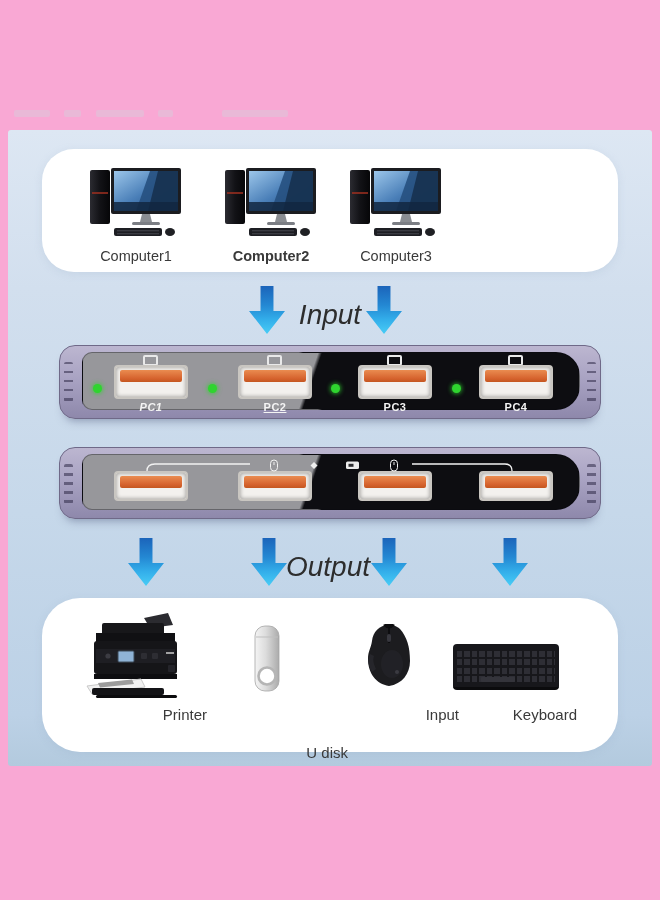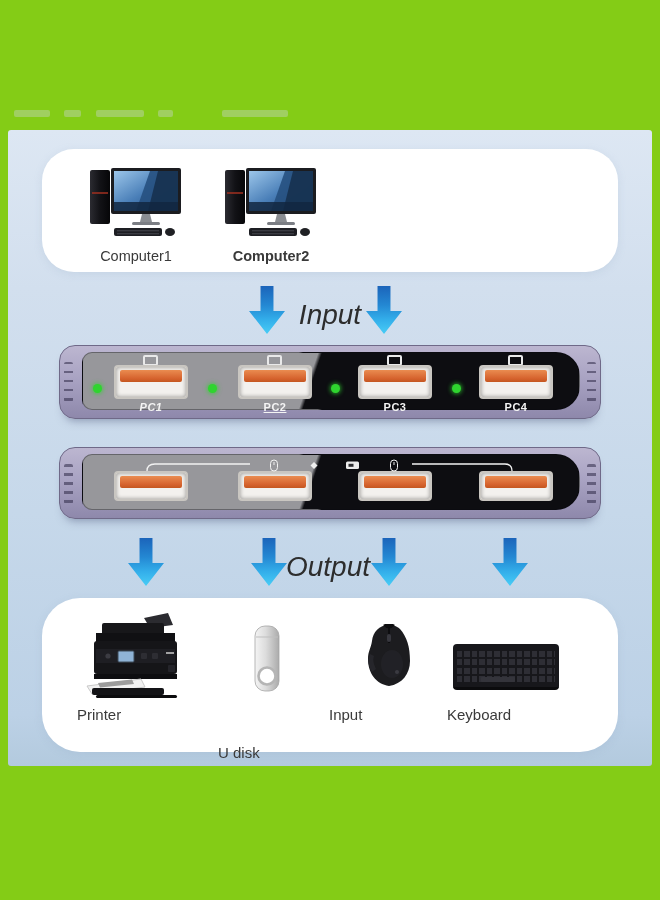--- a/index.html
+++ b/index.html
@@ -1,31 +1,31 @@
 <!DOCTYPE html>
 <html><head>
 <meta charset="utf-8">
 <style>
   html,body{margin:0;padding:0;background:#ffffff;}
-  .canvas{position:relative;width:660px;height:900px;background:#84cc16;font-family:"Liberation Sans",sans-serif;overflow:hidden;}
+  .canvas{position:relative;width:660px;height:900px;background:#f9a8d4;font-family:"Liberation Sans",sans-serif;overflow:hidden;}
 
   
   .smudge{position:absolute;height:7px;top:110px;background:#cfd6de;opacity:.38;border-radius:2px;}
 
   
   .blue-panel{position:absolute;left:8px;top:130px;width:644px;height:636px;border-radius:3px;
     background:linear-gradient(180deg,#dde7f3 0%,#d2dfee 25%,#c6d8ea 60%,#bcd1e6 92%,#b3cade 100%);}
 
   
   .card{position:absolute;left:42px;width:576px;background:#ffffff;border-radius:32px;
     box-shadow:0 2px 8px rgba(140,160,190,.18);}
   .card.computers{top:149px;height:123px;}
   .card.peripherals{top:598px;height:154px;border-radius:38px;}
 
-  .item-label{position:absolute;width:130px;text-align:left;color:#3a3a3a;font-size:15px;}
+  .item-label{position:absolute;width:130px;text-align:right;color:#3a3a3a;font-size:15px;}
 
   .comp-item{position:absolute;top:162px;width:104px;text-align:center;}
   .comp-item .clabel{display:block;margin-top:4px;font-size:14.5px;color:#3a3a3a;}
 
   
   .arrow{position:absolute;width:36px;height:48px;
     background:linear-gradient(180deg,#1b64ba 0%,#2488d3 40%,#33aeea 70%,#49cdf6 100%);
     clip-path:polygon(32% 0,68% 0,68% 52%,100% 52%,50% 100%,0 52%,32% 52%);}
   .flow-label{position:absolute;transform:translateX(-50%);font-size:28px;color:#2d2d2d;font-style:italic;}
 
@@ -126,20 +126,38 @@
       <path d="M58 52 h8 l2 8 h-12 z" fill="#8a8d92"></path>
       <rect x="48" y="60" width="28" height="3" rx="1.5" fill="#7b7e84"></rect>
       <rect x="30" y="66" width="48" height="8" rx="2" fill="#1d1e23"></rect>
       <rect x="33" y="68" width="42" height="1.4" fill="#3a3b42"></rect>
       <rect x="33" y="71" width="42" height="1.4" fill="#3a3b42"></rect>
       <ellipse cx="86" cy="70" rx="5" ry="4" fill="#1f2024"></ellipse>
     </svg>
     <span class="clabel">Computer2</span>
   </div>
 
+  <div class="comp-item" style="left:344px;">
+    <svg width="104" height="78" viewBox="0 0 104 78">
+      <rect x="6" y="8" width="20" height="54" rx="2" fill="url(#tg)"></rect>
+      <rect x="8" y="30" width="16" height="2" fill="#a23020" opacity=".75"></rect>
+      <rect x="27" y="6" width="70" height="46" rx="2" fill="#1b1c20"></rect>
+      <rect x="30" y="9" width="64" height="40" fill="url(#sg)"></rect>
+      <polygon points="66,9 94,9 94,49 52,49" fill="#26507f" opacity=".9"></polygon>
+      <polygon points="74,9 94,9 94,49 64,49" fill="#16314f" opacity=".9"></polygon>
+      <rect x="30" y="40" width="64" height="9" fill="#122741" opacity=".85"></rect>
+      <path d="M58 52 h8 l2 8 h-12 z" fill="#8a8d92"></path>
+      <rect x="48" y="60" width="28" height="3" rx="1.5" fill="#7b7e84"></rect>
+      <rect x="30" y="66" width="48" height="8" rx="2" fill="#1d1e23"></rect>
+      <rect x="33" y="68" width="42" height="1.4" fill="#3a3b42"></rect>
+      <rect x="33" y="71" width="42" height="1.4" fill="#3a3b42"></rect>
+      <ellipse cx="86" cy="70" rx="5" ry="4" fill="#1f2024"></ellipse>
+    </svg>
+    <span class="clabel">Computer3</span>
+  </div>
 
 
   <div class="arrow" style="left:249px;top:286px;"></div>
   <div class="flow-label" style="left:330px;top:299px;">Input</div>
   <div class="arrow" style="left:366px;top:286px;"></div>
 
   <div class="device top-view">
     <div class="rib left"></div>
     <div class="rib right"></div>
     <div class="face">

